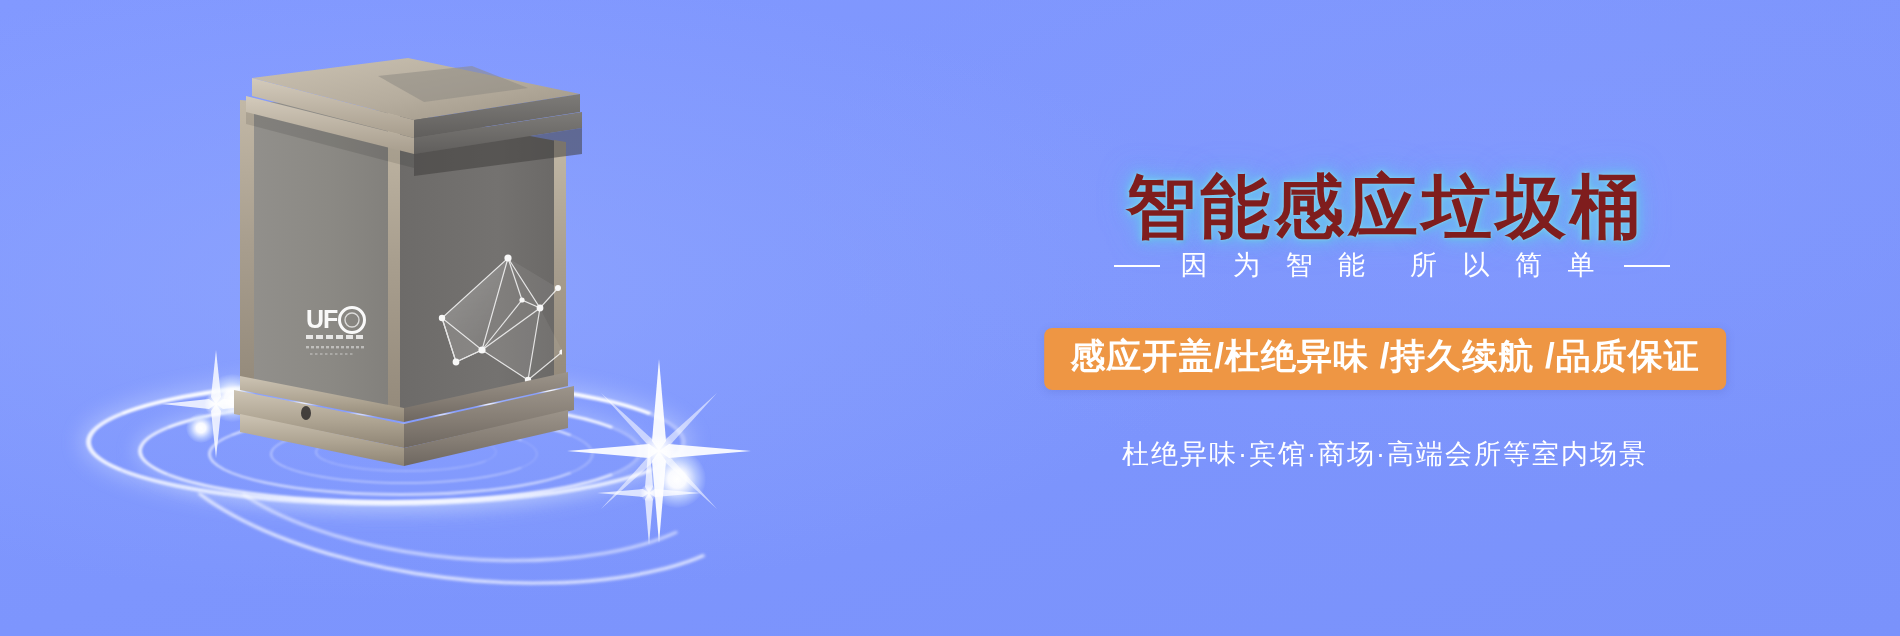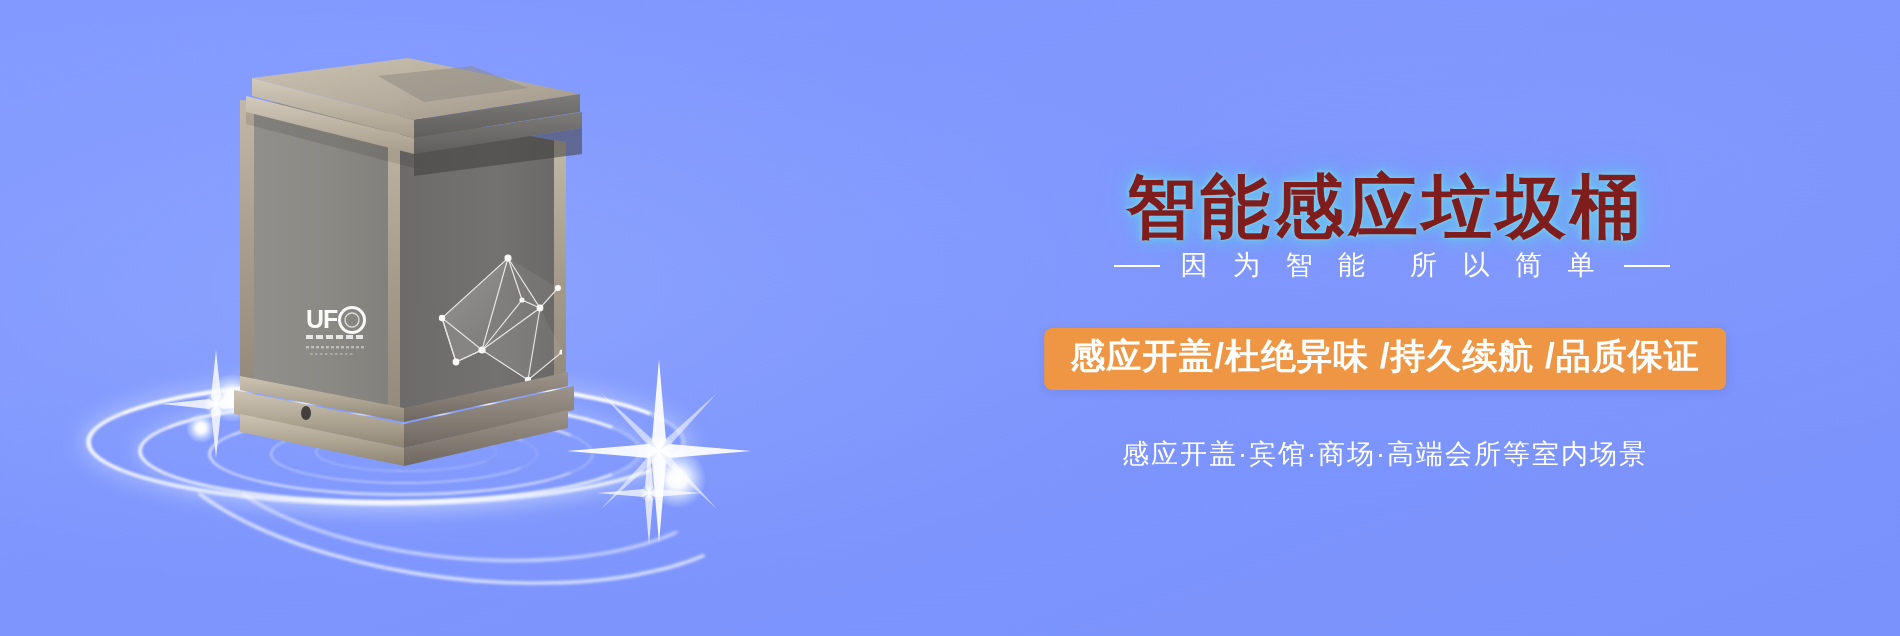--- a/index.html
+++ b/index.html
@@ -417,16 +417,16 @@
     <h1 class="title">智能感应垃圾桶</h1>
 
     <div class="subtitle">
       <span class="sub-dash"></span>
       <span class="sub-text">因 为 智 能　所 以 简 单</span>
       <span class="sub-dash"></span>
     </div>
 
     <div class="badge">感应开盖/杜绝异味 /持久续航 /品质保证</div>
 
-    <div class="tagline">感应开盖·宾馆·商场·高端会所等室内场景</div>
+    <div class="tagline">杜绝异味·宾馆·商场·高端会所等室内场景</div>
   </div>
 
 </div>
 
 </body></html>

